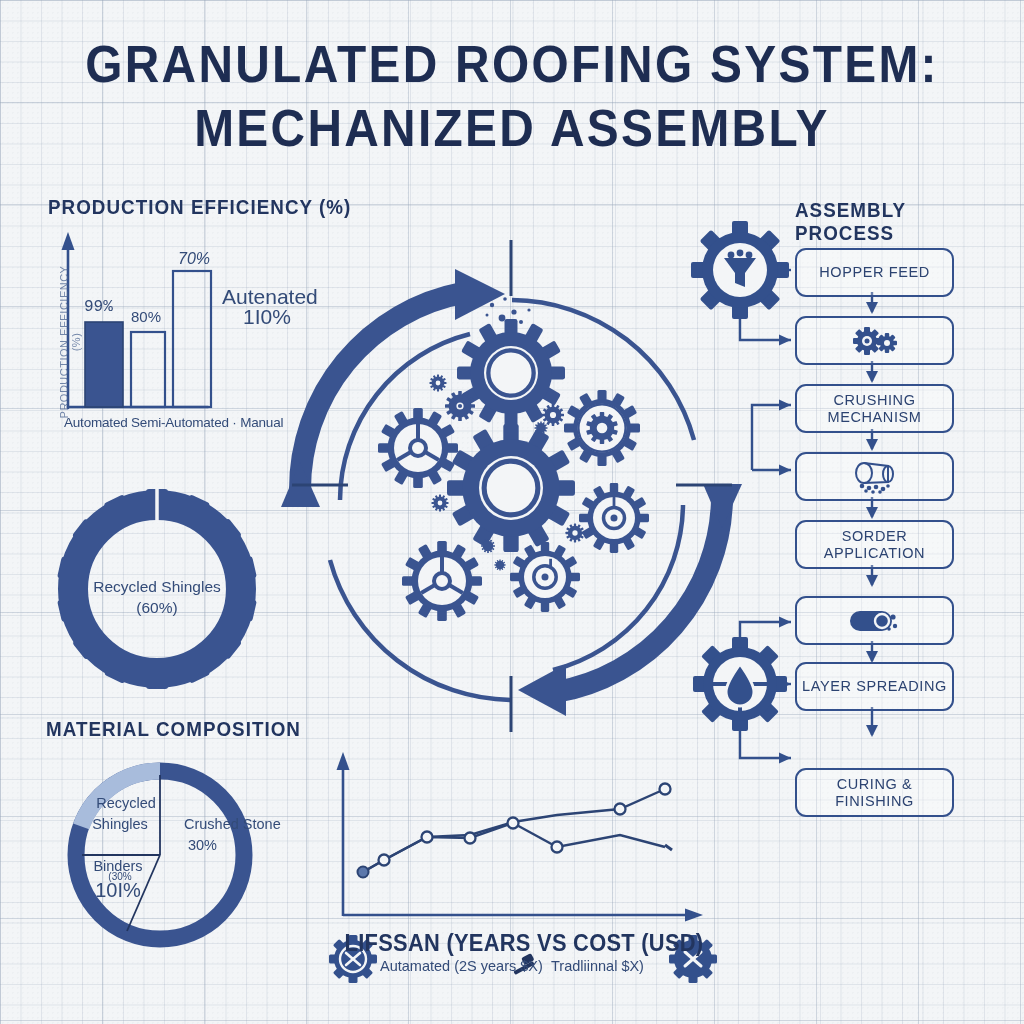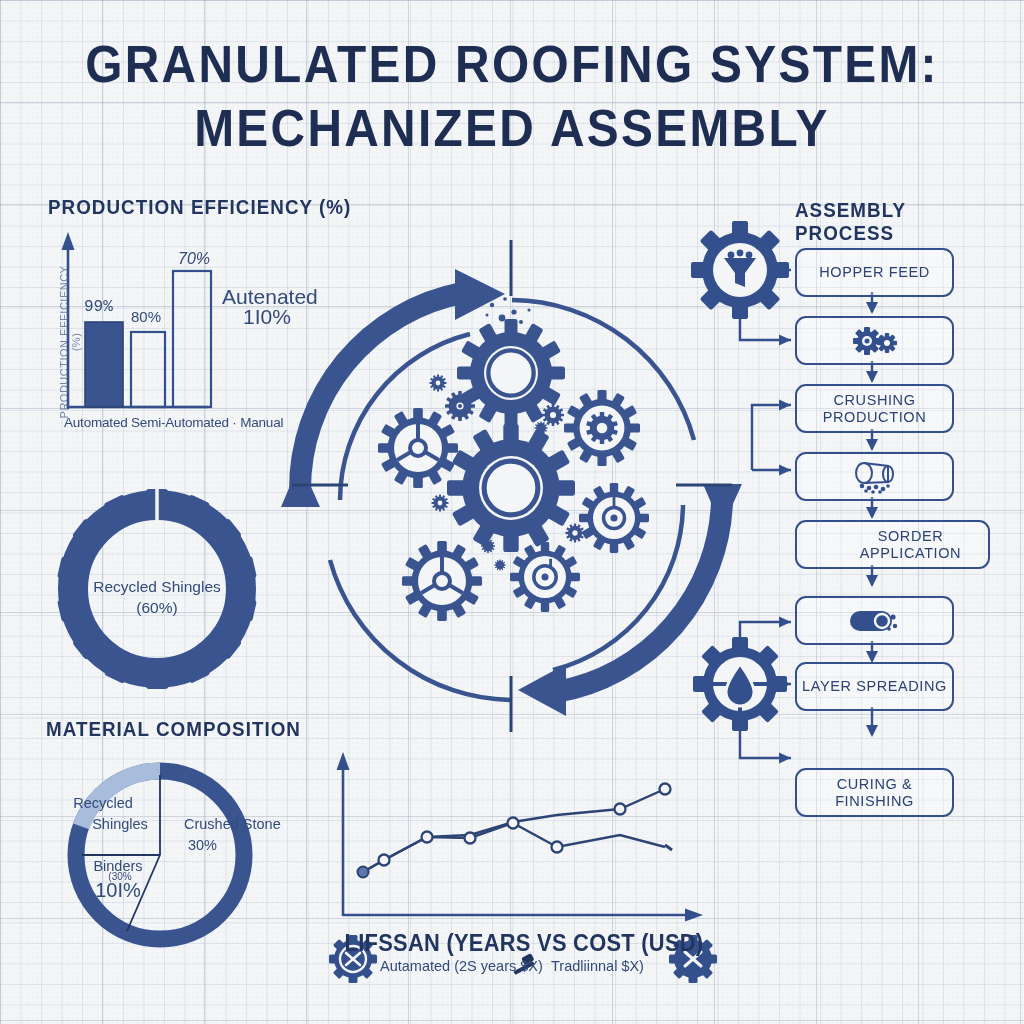--- a/index.html
+++ b/index.html
@@ -162,21 +162,21 @@
       <circle cx="0" cy="0" r="84" fill="none" stroke="#3a5490" stroke-width="17"></circle>
 
       <path d="M 0,-84 A 84,84 0 0,0 -78.9,-28.7" fill="none" stroke="#a8bcdc" stroke-width="17"></path>
 
       <line x1="0" y1="-80" x2="0" y2="0" stroke="#22355f" stroke-width="1.8"></line>
       <line x1="0" y1="0" x2="-78" y2="0" stroke="#22355f" stroke-width="1.8"></line>
       <line x1="0" y1="0" x2="-33" y2="76" stroke="#22355f" stroke-width="1.8"></line>
     </g>
   </svg>
 </div>
-<div class="lbl c" style="left:58px; top:795px; width:90px; font-size:14.5px;">Recycled</div>
+<div class="lbl c" style="left:81px; top:795px; width:90px; font-size:14.5px;">Recycled</div>
 <div class="lbl c" style="left:75px; top:816px; width:90px; font-size:14.5px;">Shingles</div>
 <div class="lbl c" style="left:75px; top:871px; width:90px; font-size:10px;">(30%</div>
 <div class="lbl" style="left:160px; top:816px; font-size:14.5px;padding-left:24px;">Crushed Stone</div>
 <div class="lbl c" style="left:160px; top:837px; width:85px; font-size:14.5px;">30%</div>
 <div class="lbl c" style="left:78px; top:858px; width:80px; font-size:14.5px;">Binders</div>
 <div class="lbl c" style="left:78px; top:879px; width:80px; font-size:20px;">10I%</div>
 
 <div class="layer">
   <svg width="1024" height="1024" viewBox="0 0 1024 1024" style="position:absolute;left:0;top:0;">
     <defs>
@@ -580,21 +580,21 @@
           </g>
         <circle r="7"></circle>
       </g>
       <circle cx="40" cy="17" r="3" fill="#f3f5f7"></circle>
     </g>
   </svg>
 </div>
 
 <div class="pbox" style="left:795px; top:384px; width:155px; height:45px;">
   <span class="box-txt" style="white-space:pre-line;">CRUSHING
-PRODUCTION</span>
+MECHANISM</span>
 </div>
 
 <div class="pbox" style="left:795px; top:452px; width:155px; height:45px;">
   <svg width="58" height="34" viewBox="0 0 58 34">
     <g fill="none" stroke="#33508c" stroke-width="2">
       <ellipse cx="18" cy="13" rx="8" ry="10"></ellipse>
       <path d="M 18,3 L 42,6 L 42,22 L 18,23"></path>
       <ellipse cx="42" cy="14" rx="5" ry="8"></ellipse>
     </g>
     <g fill="#33508c">
@@ -603,21 +603,21 @@
       <circle cx="30" cy="27" r="2.3"></circle>
         <circle cx="37" cy="29" r="2.3"></circle>
       <circle cx="20" cy="31" r="1.8"></circle>
         <circle cx="27" cy="32" r="1.8"></circle>
       <circle cx="34" cy="32" r="1.8"></circle>
         <circle cx="42" cy="26" r="1.8"></circle>
     </g>
   </svg>
 </div>
 
-<div class="pbox" style="left:795px; top:520px; width:155px; height:45px;padding-left:36px;">
+<div class="pbox" style="left:795px; top:520px; width:155px; height:45px;">
   <span class="box-txt">SORDER APPLICATION</span>
 </div>
 
 <div class="pbox" style="left:795px; top:596px; width:155px; height:45px;">
   <svg width="58" height="28" viewBox="0 0 58 28">
     <path d="M 14,4 L 36,4 A 10,10 0 0,1 36,24 L 14,24 A 10,10 0 0,1 14,4 Z" fill="#33508c"></path>
     <circle cx="36" cy="14" r="7" fill="none" stroke="#f3f5f7" stroke-width="2.4"></circle>
     <g fill="#33508c">
         <circle cx="47" cy="10" r="2.6"></circle>
         <circle cx="49" cy="19" r="2.2"></circle>

